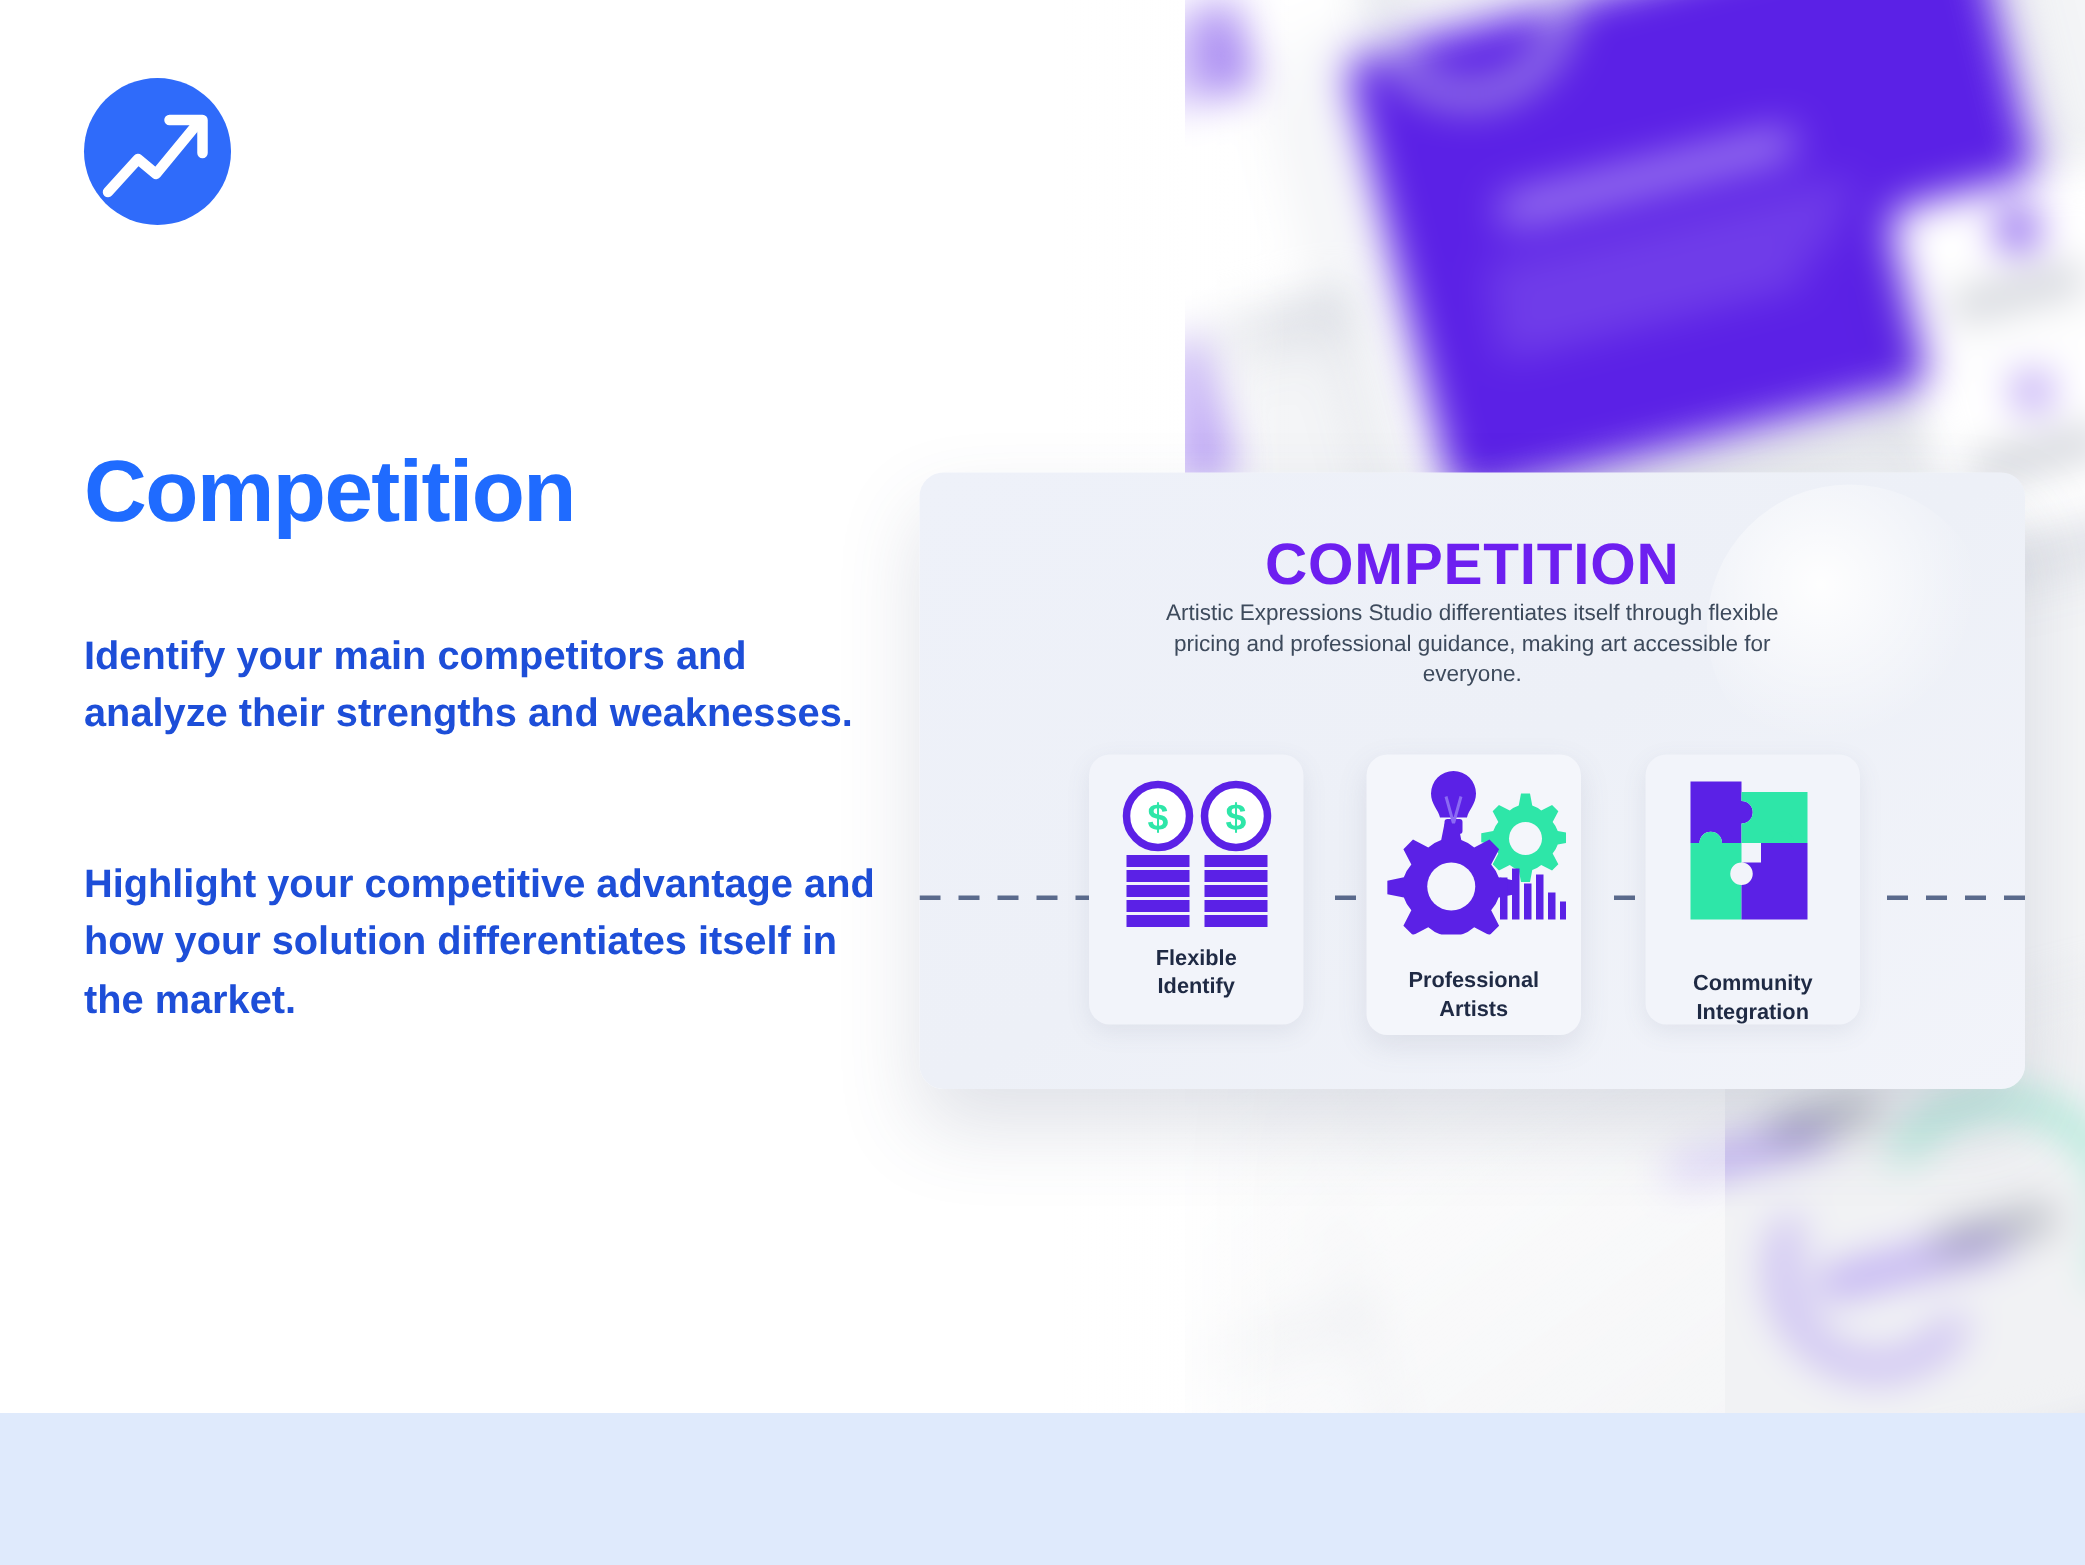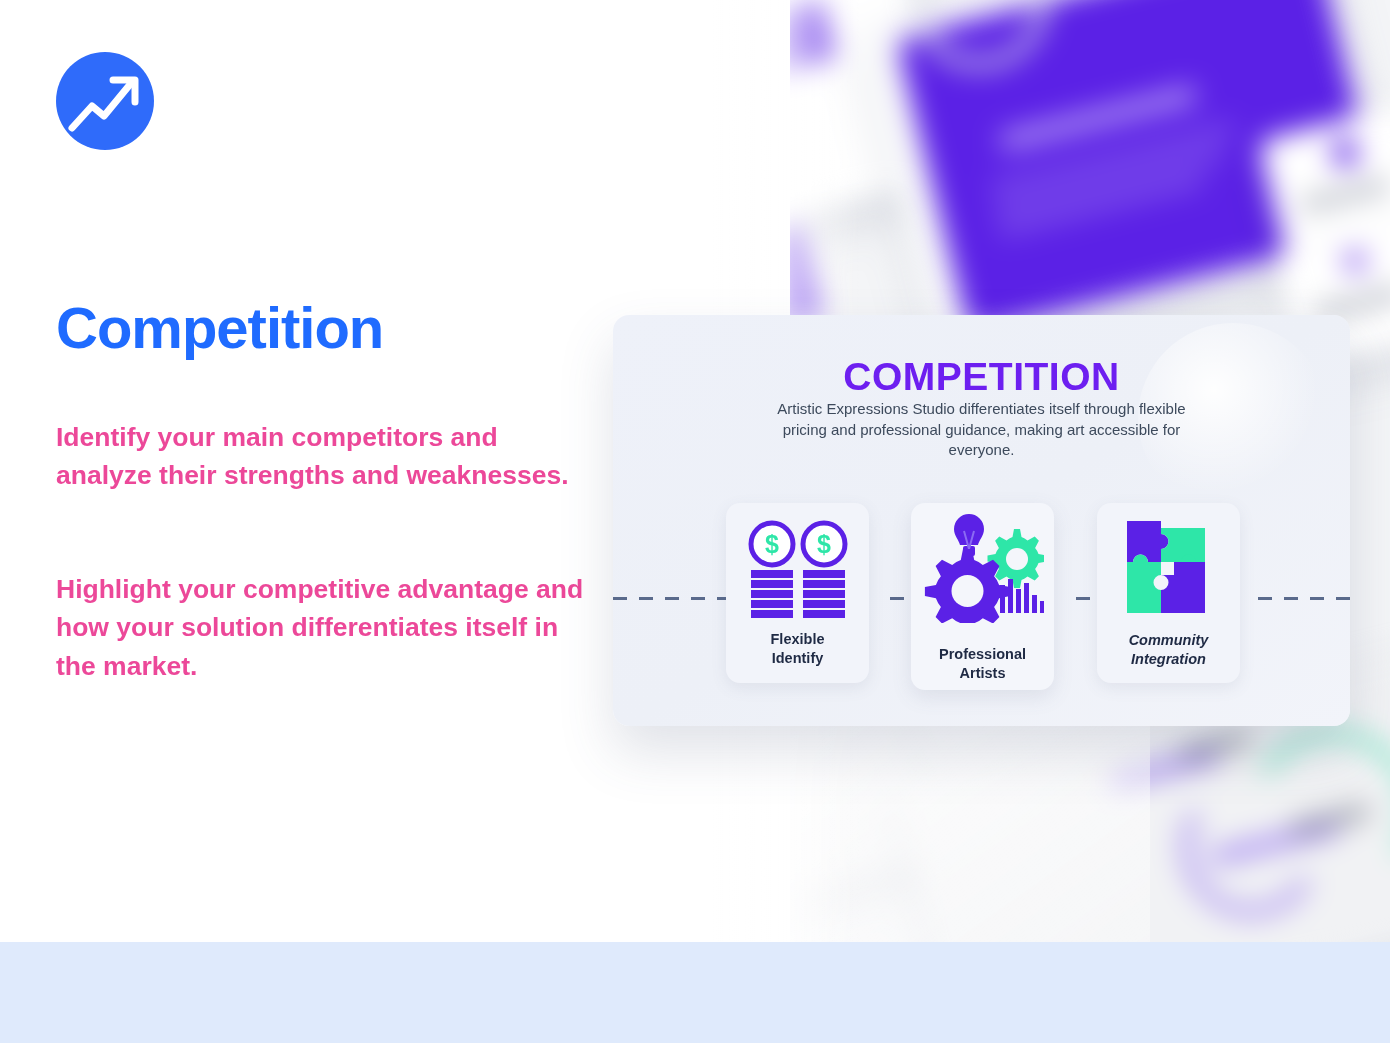--- a/index.html
+++ b/index.html
@@ -45,21 +45,21 @@
   .logo{position:absolute;left:56px;top:52px;display:flex;align-items:center;}
   .logo-mark{width:98px;height:98px;border-radius:50%;background:#2f6bfa;position:relative;overflow:hidden;flex:none;}
   .logo-mark svg{position:absolute;left:0;top:0;}
   .logo-text{margin-left:24px;line-height:1;}
   .logo-l1{font-size:56px;font-weight:bold;color:#0d0d12;letter-spacing:-1px;position:relative;}
   .logo-l1 .hat{position:absolute;left:150px;top:-13px;font-size:34px;color:#2f6bfa;font-weight:bold;}
   .logo-l2{font-size:44px;font-weight:bold;color:#0d0d12;letter-spacing:7px;margin-top:6px;}
   .logo-l2 .kit{color:#2f6bfa;}
 
   .page-title{position:absolute;left:56px;top:294px;font-size:58px;font-weight:bold;color:#1f6bff;letter-spacing:-1px;}
-  .para{position:absolute;left:56px;width:530px;font-size:26.5px;font-weight:bold;color:#ec4899;line-height:1.45;}
+  .para{position:absolute;left:56px;width:530px;font-size:26.5px;font-weight:bold;color:#1d4ed8;line-height:1.45;}
   .para.p1{top:418px;}
   .para.p2{top:570px;}
 
   
   .comp-card{
     position:absolute;left:613px;top:315px;width:737px;height:411px;
     background:linear-gradient(150deg,#eef1f9 0%,#edf0f7 50%,#f2f4fa 100%);
     border-radius:16px;
     box-shadow:0 26px 54px rgba(70,82,120,.17);
     z-index:12;
@@ -91,21 +91,21 @@
     text-align:center;font-size:14.5px;font-weight:bold;color:#1f2a44;line-height:1.32;
   }
   .tile-a{left:113px;top:188px;width:143px;height:180px;}
   .tile-a .icon{margin-top:17px;}
   .tile-a .tlabel{margin-top:12px;}
   .tile-b{left:298px;top:188px;width:143px;height:187px;background:#f4f6fb;box-shadow:0 7px 20px rgba(90,100,130,.13);}
   .tile-b .icon{margin-top:8px;}
   .tile-b .tlabel{margin-top:22px;}
   .tile-c{left:484px;top:188px;width:143px;height:180px;}
   .tile-c .icon{margin-top:14px;}
-  .tile-c .tlabel{margin-top:14px;font-style:italic;}
+  .tile-c .tlabel{margin-top:30px;}
 
   
   .card-orb{position:absolute;right:22px;top:8px;width:190px;height:190px;border-radius:50%;
     background:radial-gradient(circle at 40% 35%,rgba(255,255,255,.95),rgba(255,255,255,0) 62%);
     pointer-events:none;}
 
   
   .band{position:absolute;left:0;top:942px;width:1390px;height:101px;background:#dfeafc;z-index:20;}
 </style>
 </head>

